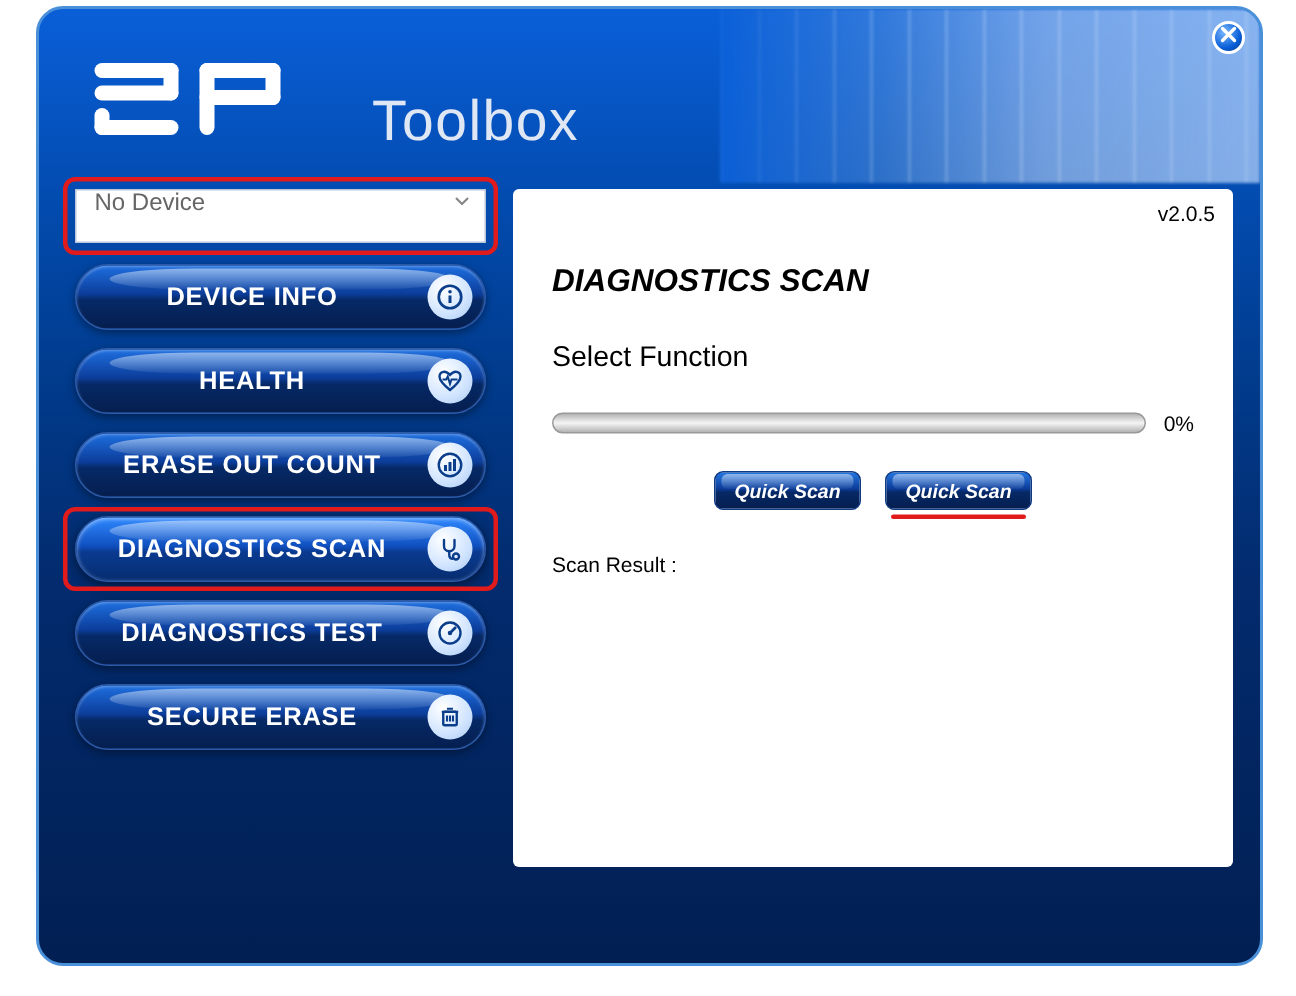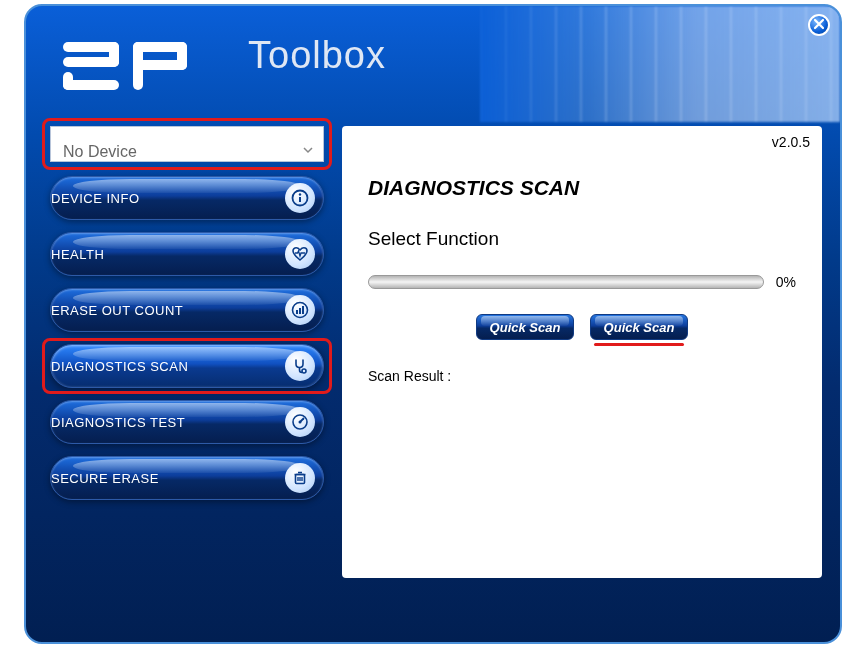--- a/index.html
+++ b/index.html
@@ -50,21 +50,21 @@
   align-items: center;
   justify-content: center;
   z-index: 5;
 }
 .close-btn svg { width: 12px; height: 12px; }
 .logo-area {
   position: absolute;
   left: 32px;
   top: 28px;
   display: flex;
-  align-items: flex-start;
+  align-items: flex-end;
 }
 .sp-logo {
   width: 160px;
   height: 64px;
 }
 .toolbox-title {
   margin-left: 30px;
   font-size: 38px;
   font-weight: 300;
   color: #dfe7f4;
@@ -81,21 +81,21 @@
   left: 16px;
   top: 4px;
   width: 290px;
 }
 .device-selector-wrap {
   position: relative;
   margin: 0 8px 14px 8px;
 }
 .device-selector {
   display: flex;
-  align-items: flex-end;
+  align-items: flex-start;
   justify-content: space-between;
   background: #fff;
   border: 1px solid #b8c5da;
   height: 36px;
   padding: 0 8px 0 12px;
   cursor: pointer;
   gap: 30px;
 }
 .device-selector-text {
   color: #666;
@@ -129,24 +129,24 @@
   position: absolute;
   left: 8%;
   right: 8%;
   top: 2px;
   height: 14px;
   background: linear-gradient(180deg, rgba(255,255,255,0.5), rgba(255,255,255,0.05));
   border-radius: 50%/100%;
 }
 .nav-button-label {
   flex: 1;
-  text-align: left;
+  text-align: center;
   color: #fff;
-  font-weight: normal;
-  font-size: 13px;
+  font-weight: bold;
+  font-size: 17px;
   letter-spacing: 0.5px;
   z-index: 1;
 }
 .nav-button-icon {
   width: 30px;
   height: 30px;
   margin-right: 8px;
   border-radius: 50%;
   background: radial-gradient(circle at 35% 30%, #fff 0%, #d0e4ff 60%, #a8c8f0 100%);
   display: flex;

